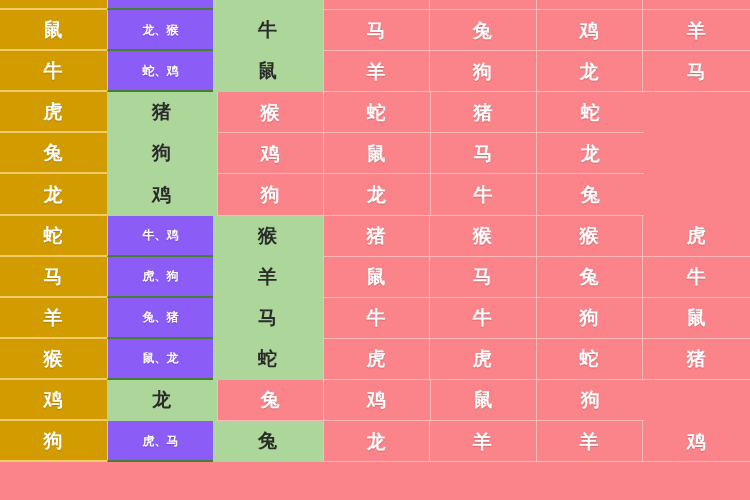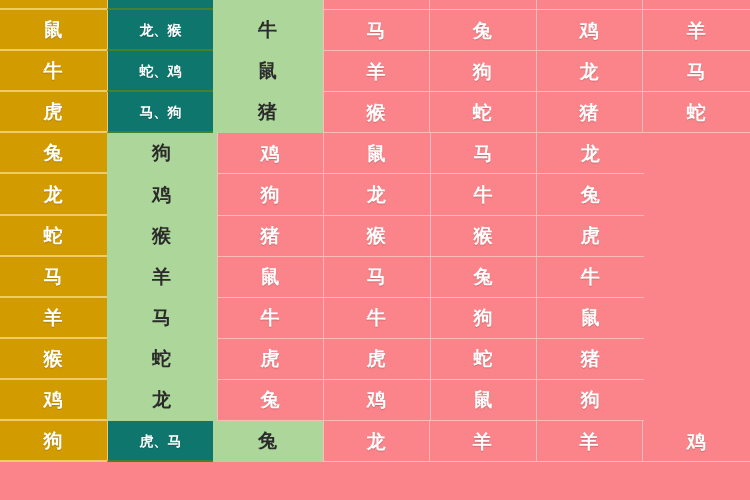--- a/index.html
+++ b/index.html
@@ -59,23 +59,23 @@
   .c-sanhe    { width: 106px; }
   .c-liuhe    { width: 110px; }
   .c-pink     { width: 106.75px; }
 
   
   .col-gold {
     background: #D29B00;
     border-bottom: 2px solid #F0CC66;
   }
   .col-green {
-    background: #0f766e;
+    background: #8b5cf6;
     border-bottom: 2px solid #45802E;
-    font-size: 14px;
+    font-size: 12px;
     letter-spacing: 0px;
     text-align: right;
   }
   .col-lightgreen {
     background: #ADD69A;
     color: #2b2b2b;
     text-shadow: none;
     border-bottom: 2px solid #ADD69A;
   }
   .col-pink {
@@ -134,21 +134,20 @@
         <div class="cell c-zodiac col-gold">牛</div>
         <div class="cell c-sanhe col-green">蛇、鸡</div>
         <div class="cell c-liuhe col-lightgreen">鼠</div>
         <div class="cell c-pink first col-pink">羊</div>
         <div class="cell c-pink col-pink">狗</div>
         <div class="cell c-pink col-pink">龙</div>
         <div class="cell c-pink last col-pink">马</div>
       </div>
       <div class="row">
         <div class="cell c-zodiac col-gold">虎</div>
-        <div class="cell c-sanhe col-green">马、狗</div>
         <div class="cell c-liuhe col-lightgreen">猪</div>
         <div class="cell c-pink first col-pink">猴</div>
         <div class="cell c-pink col-pink">蛇</div>
         <div class="cell c-pink col-pink">猪</div>
         <div class="cell c-pink last col-pink">蛇</div>
       </div>
       <div class="row">
         <div class="cell c-zodiac col-gold">兔</div>
         <div class="cell c-liuhe col-lightgreen">狗</div>
         <div class="cell c-pink first col-pink">鸡</div>
@@ -159,44 +158,48 @@
       <div class="row">
         <div class="cell c-zodiac col-gold">龙</div>
         <div class="cell c-liuhe col-lightgreen">鸡</div>
         <div class="cell c-pink first col-pink">狗</div>
         <div class="cell c-pink col-pink">龙</div>
         <div class="cell c-pink col-pink">牛</div>
         <div class="cell c-pink last col-pink">兔</div>
       </div>
       <div class="row">
         <div class="cell c-zodiac col-gold">蛇</div>
+        <div class="cell c-sanhe col-green">牛、鸡</div>
         <div class="cell c-liuhe col-lightgreen">猴</div>
         <div class="cell c-pink first col-pink">猪</div>
         <div class="cell c-pink col-pink">猴</div>
         <div class="cell c-pink col-pink">猴</div>
         <div class="cell c-pink last col-pink">虎</div>
       </div>
       <div class="row">
         <div class="cell c-zodiac col-gold">马</div>
+        <div class="cell c-sanhe col-green">虎、狗</div>
         <div class="cell c-liuhe col-lightgreen">羊</div>
         <div class="cell c-pink first col-pink">鼠</div>
         <div class="cell c-pink col-pink">马</div>
         <div class="cell c-pink col-pink">兔</div>
         <div class="cell c-pink last col-pink">牛</div>
       </div>
       <div class="row">
         <div class="cell c-zodiac col-gold">羊</div>
+        <div class="cell c-sanhe col-green">兔、猪</div>
         <div class="cell c-liuhe col-lightgreen">马</div>
         <div class="cell c-pink first col-pink">牛</div>
         <div class="cell c-pink col-pink">牛</div>
         <div class="cell c-pink col-pink">狗</div>
         <div class="cell c-pink last col-pink">鼠</div>
       </div>
       <div class="row">
         <div class="cell c-zodiac col-gold">猴</div>
+        <div class="cell c-sanhe col-green">鼠、龙</div>
         <div class="cell c-liuhe col-lightgreen">蛇</div>
         <div class="cell c-pink first col-pink">虎</div>
         <div class="cell c-pink col-pink">虎</div>
         <div class="cell c-pink col-pink">蛇</div>
         <div class="cell c-pink last col-pink">猪</div>
       </div>
       <div class="row">
         <div class="cell c-zodiac col-gold">鸡</div>
         <div class="cell c-liuhe col-lightgreen">龙</div>
         <div class="cell c-pink first col-pink">兔</div>

